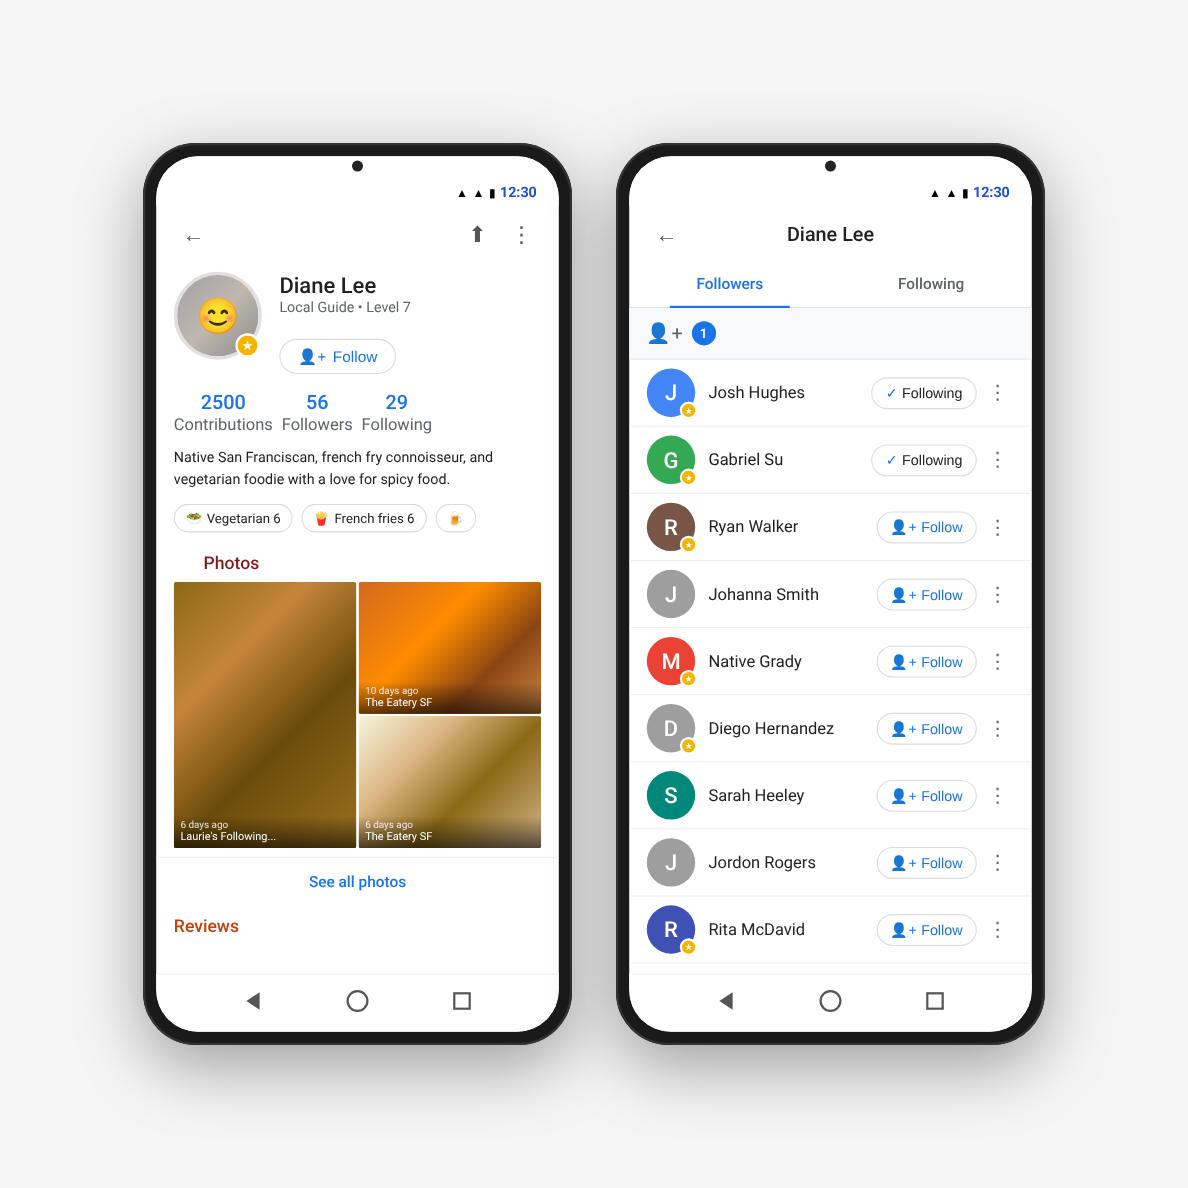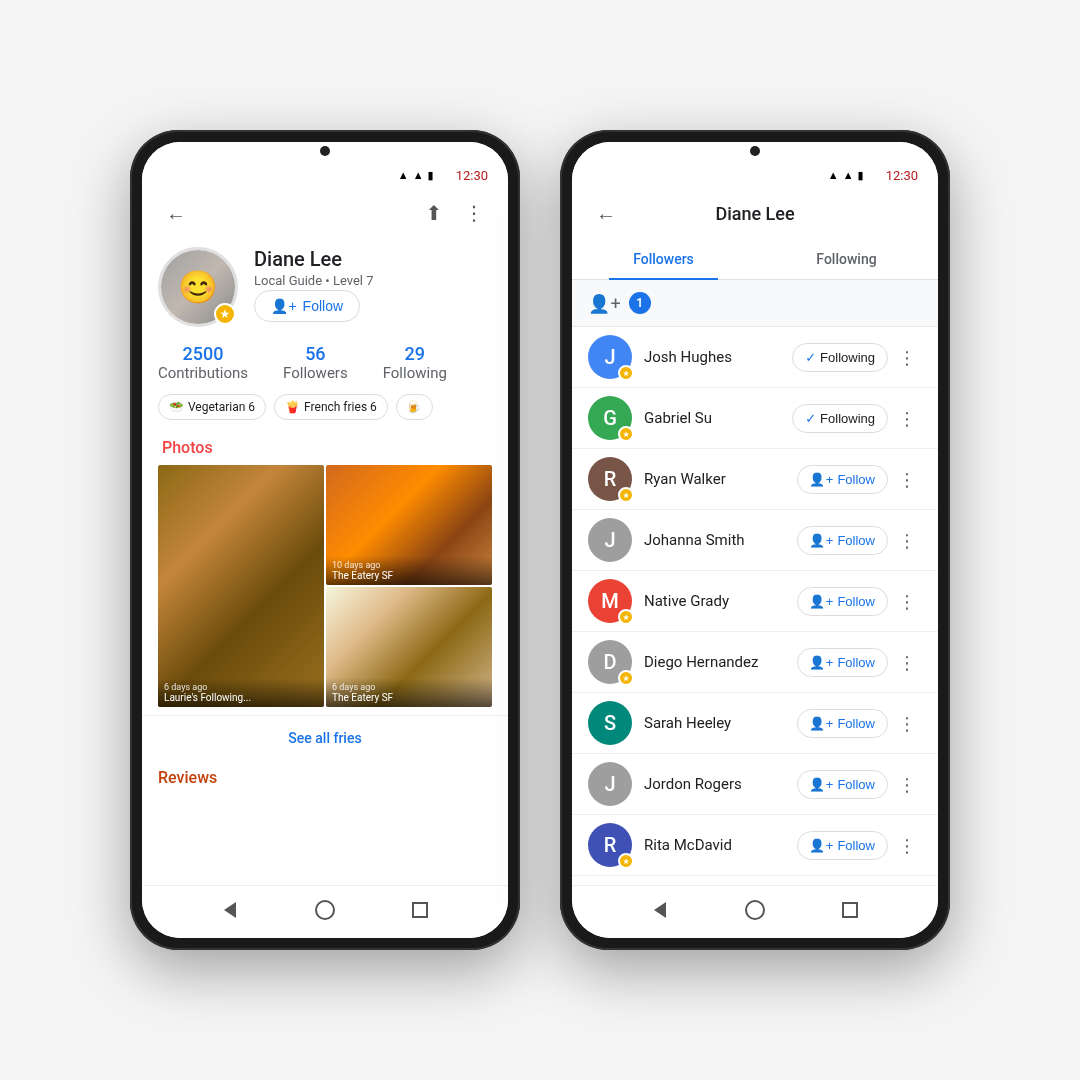--- a/index.html
+++ b/index.html
@@ -46,23 +46,22 @@
       background: #fff;
       padding: 8px 20px 4px;
       display: flex;
       justify-content: flex-end;
       align-items: center;
       gap: 6px;
       flex-shrink: 0;
     }
     .status-bar .time {
       font-size: 13px;
-      font-weight: 400;
-      color: #b91c1c;
-      margin-left: 18px;
+      font-weight: 700;
+      color: #1d4ed8;
     }
     .status-icons {
       display: flex;
       align-items: center;
       gap: 4px;
     }
 
     
     .camera-bar {
       display: flex;
@@ -179,41 +178,41 @@
     }
     .profile-name {
       font-size: 20px;
       font-weight: 500;
       color: #202124;
       margin-bottom: 2px;
     }
     .profile-subtitle {
       font-size: 13px;
       color: #5f6368;
-      margin-bottom: 2px;
+      margin-bottom: 20px;
     }
     .follow-btn {
       display: flex;
       align-items: center;
       gap: 6px;
       padding: 7px 16px;
       border: 1.5px solid #dadce0;
       border-radius: 20px;
       background: #fff;
       font-size: 14px;
       color: #1a73e8;
       font-weight: 500;
       cursor: pointer;
       width: fit-content;
     }
 
     .stats-row {
       display: flex;
       justify-content: flex-start;
-      gap: 35px;
+      gap: 8px;
       padding: 4px 16px 12px;
       flex-shrink: 0;
     }
     .stat-item {
       display: flex;
       flex-direction: column;
       align-items: center;
     }
     .stat-number {
       font-size: 18px;
@@ -250,23 +249,24 @@
       font-size: 12px;
       color: #202124;
       background: #fff;
       cursor: pointer;
       white-space: nowrap;
     }
 
     .section-title {
       font-size: 16px;
       font-weight: 500;
-      color: #ef4444;
-      padding: 4px 20px 8px;
-      flex-shrink: 0;
+      color: #7f1d1d;
+      padding: 4px 32px 8px;
+      flex-shrink: 0;
+      margin-left: 11px;
     }
 
     .photos-grid {
       display: grid;
       grid-template-columns: 1fr 1fr;
       grid-template-rows: 120px 120px;
       gap: 2px;
       margin: 0 16px;
       flex-shrink: 0;
     }
@@ -587,20 +587,21 @@
           <div class="stat-item">
             <span class="stat-number">56</span>
             <span class="stat-label">Followers</span>
           </div>
           <div class="stat-item">
             <span class="stat-number">29</span>
             <span class="stat-label">Following</span>
           </div>
         </div>
 
+        <div class="bio-text">Native San Franciscan, french fry connoisseur, and vegetarian foodie with a love for spicy food.</div>
 
         <div class="tags-row">
           <div class="tag-chip">
             <span>🥗</span>
             <span>Vegetarian 6</span>
           </div>
           <div class="tag-chip">
             <span>🍟</span>
             <span>French fries 6</span>
           </div>
@@ -627,21 +628,21 @@
           </div>
           <div class="photo-item food-3">
             <div class="photo-bg food-3" style="height:100%;"></div>
             <div class="photo-caption">
               <div class="photo-time">6 days ago</div>
               <div>The Eatery SF</div>
             </div>
           </div>
         </div>
 
-        <div class="see-all-btn">See all fries</div>
+        <div class="see-all-btn">See all photos</div>
         <div class="reviews-title">Reviews</div>
       </div>
 
       <div class="nav-bar">
         <div class="nav-btn">
           <div class="tri-left"></div>
         </div>
         <div class="nav-btn">
           <div class="circle-nav"></div>
         </div>

